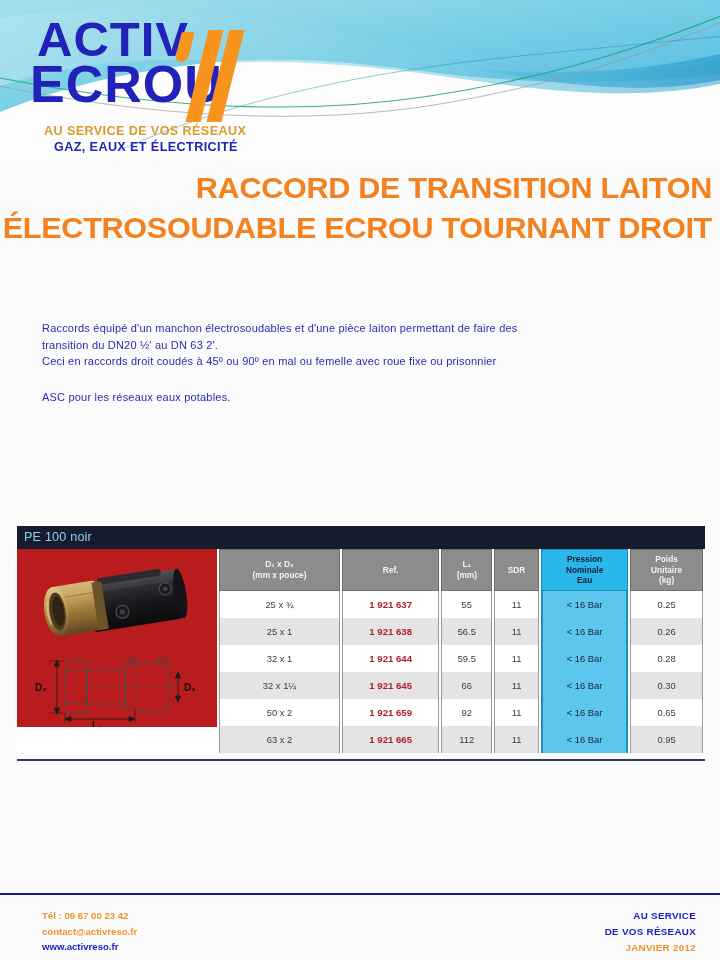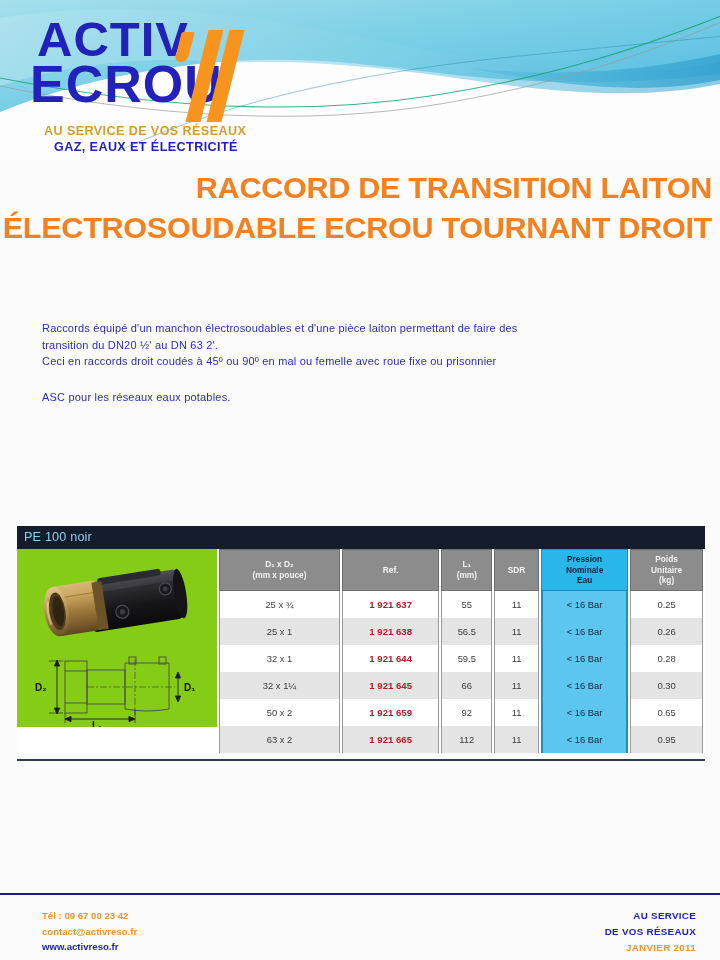--- a/index.html
+++ b/index.html
@@ -153,21 +153,21 @@
     display: flex;
     align-items: flex-start;
     background: #ffffff;
   }
 
   
   .illus {
     width: 200px;
     flex: 0 0 200px;
     padding: 2px 0 0 0;
-    background: #84cc16;
+    background: #b91c1c;
   }
   .photo-area { height: 100px; position: relative; }
   .draw-area  { height: 76px;  position: relative; padding-left: 18px; }
 
   
   .tbl {
     flex: 1 1 auto;
     border-collapse: separate;
     border-spacing: 2px 0;
     font-size: 9.6px;
@@ -527,14 +527,14 @@
 
 <div class="foot-left">
   <div class="tel">Tél : 09 67 00 23 42</div>
   <div class="mail">contact@activreso.fr</div>
   <div class="web">www.activreso.fr</div>
 </div>
 
 <div class="foot-right">
   <div class="l1">AU SERVICE</div>
   <div class="l2">DE VOS RÉSEAUX</div>
-  <div class="l3">JANVIER 2011</div>
+  <div class="l3">JANVIER 2012</div>
 </div>
 
 </body></html>

